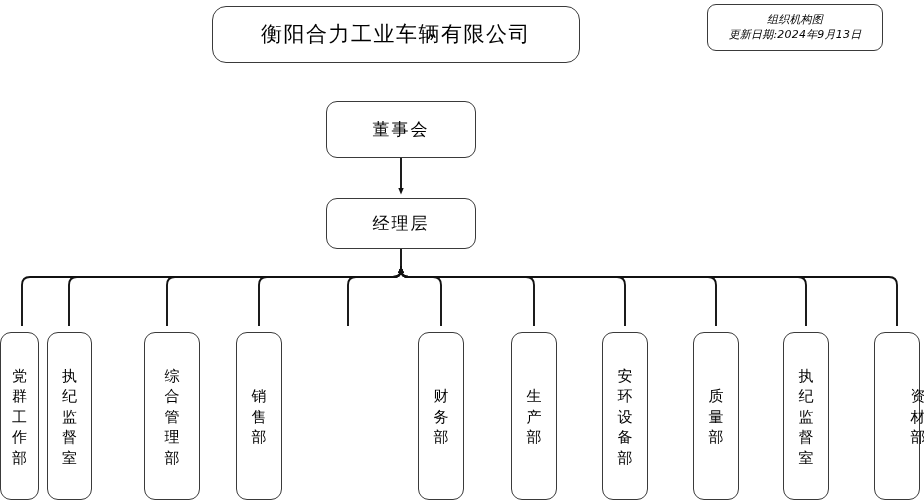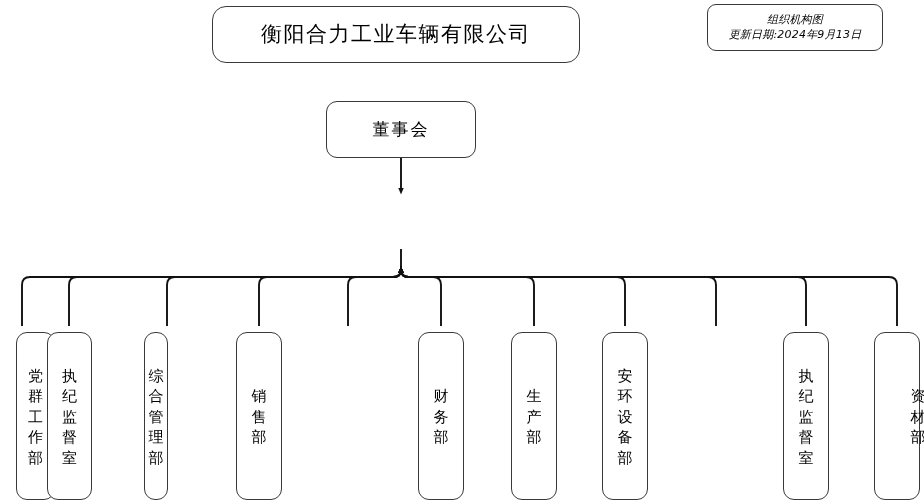--- a/index.html
+++ b/index.html
@@ -108,42 +108,48 @@
 
   <div class="node node-info" style="left:707px; top:4px; width:176px; height:47px;">
     <span class="info-line">组织机构图</span>
     <span class="info-line">更新日期:2024年9月13日</span>
   </div>
 
   <div class="node node-level" style="left:326px; top:101px; width:150px; height:57px;">
     <span>董事会</span>
   </div>
 
+  <div class="node node-level" style="left:326px; top:198px; width:150px; height:51px;">
+    <span>经理层</span>
+  </div>
 
-  <div class="node node-dept" style="left:16px; top:332px; width:39px; height:168px;">
+  <div class="node node-dept" style="left:0px; top:332px; width:39px; height:168px;">
     <span class="dept-label">党群工作部</span>
   </div>
   <div class="node node-dept" style="left:47px; top:332px; width:45px; height:168px;">
     <span class="dept-label">执纪监督室</span>
   </div>
-  <div class="node node-dept" style="left:144px; top:332px; width:24px; height:168px;justify-content:center;">
+  <div class="node node-dept" style="left:144px; top:332px; width:56px; height:168px;justify-content:center;">
     <span class="dept-label">综合管理部</span>
   </div>
   <div class="node node-dept" style="left:236px; top:332px; width:46px; height:168px;">
     <span class="dept-label">销售部</span>
   </div>
   <div class="node node-dept" style="left:418px; top:332px; width:46px; height:168px;">
     <span class="dept-label">财务部</span>
   </div>
   <div class="node node-dept" style="left:511px; top:332px; width:46px; height:168px;">
     <span class="dept-label">生产部</span>
   </div>
   <div class="node node-dept" style="left:602px; top:332px; width:46px; height:168px;">
     <span class="dept-label">安环设备部</span>
   </div>
+  <div class="node node-dept" style="left:693px; top:332px; width:46px; height:168px;">
+    <span class="dept-label">质量部</span>
+  </div>
   <div class="node node-dept" style="left:783px; top:332px; width:46px; height:168px;">
     <span class="dept-label">执纪监督室</span>
   </div>
   <div class="node node-dept" style="left:874px; top:332px; width:46px; height:168px;padding-left:42px;">
     <span class="dept-label">资材部</span>
   </div>
 
 </div>
 
 </body></html>

